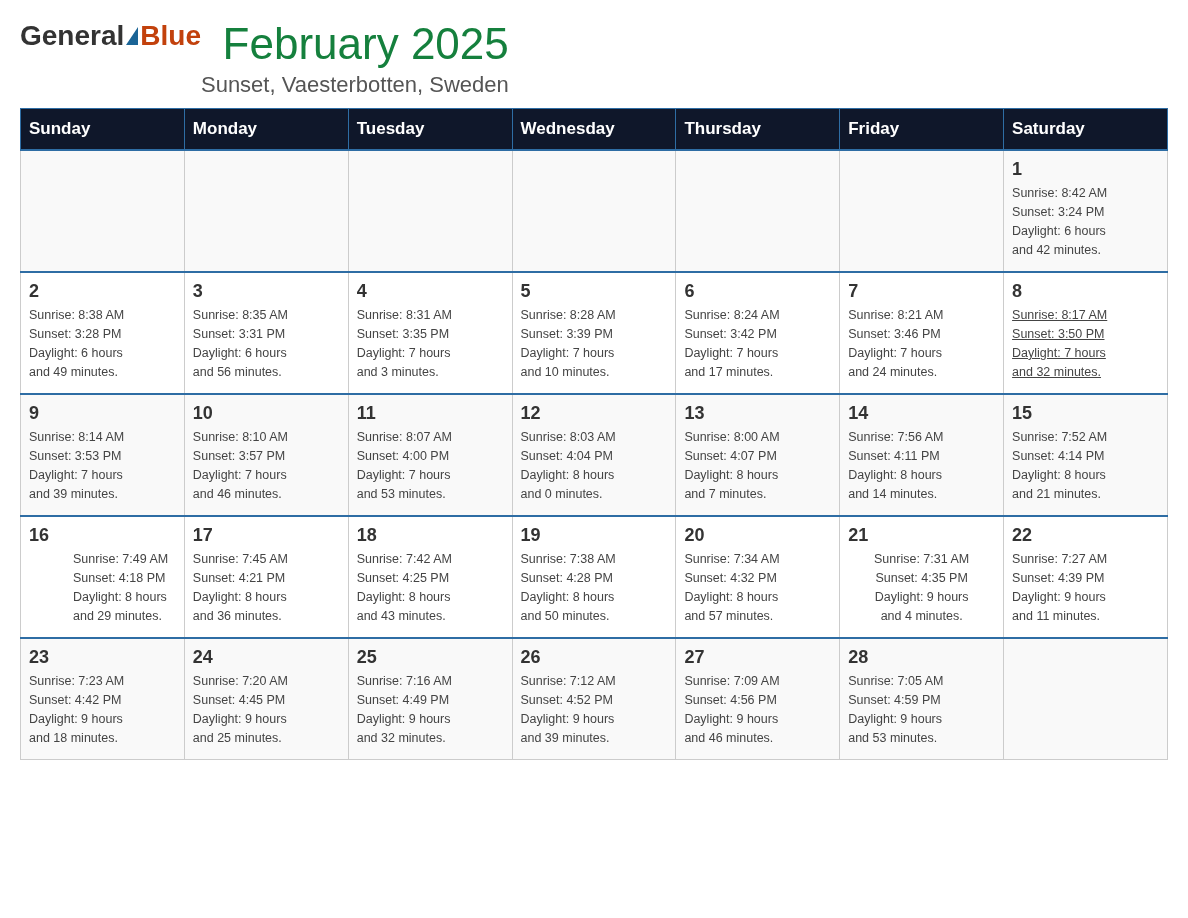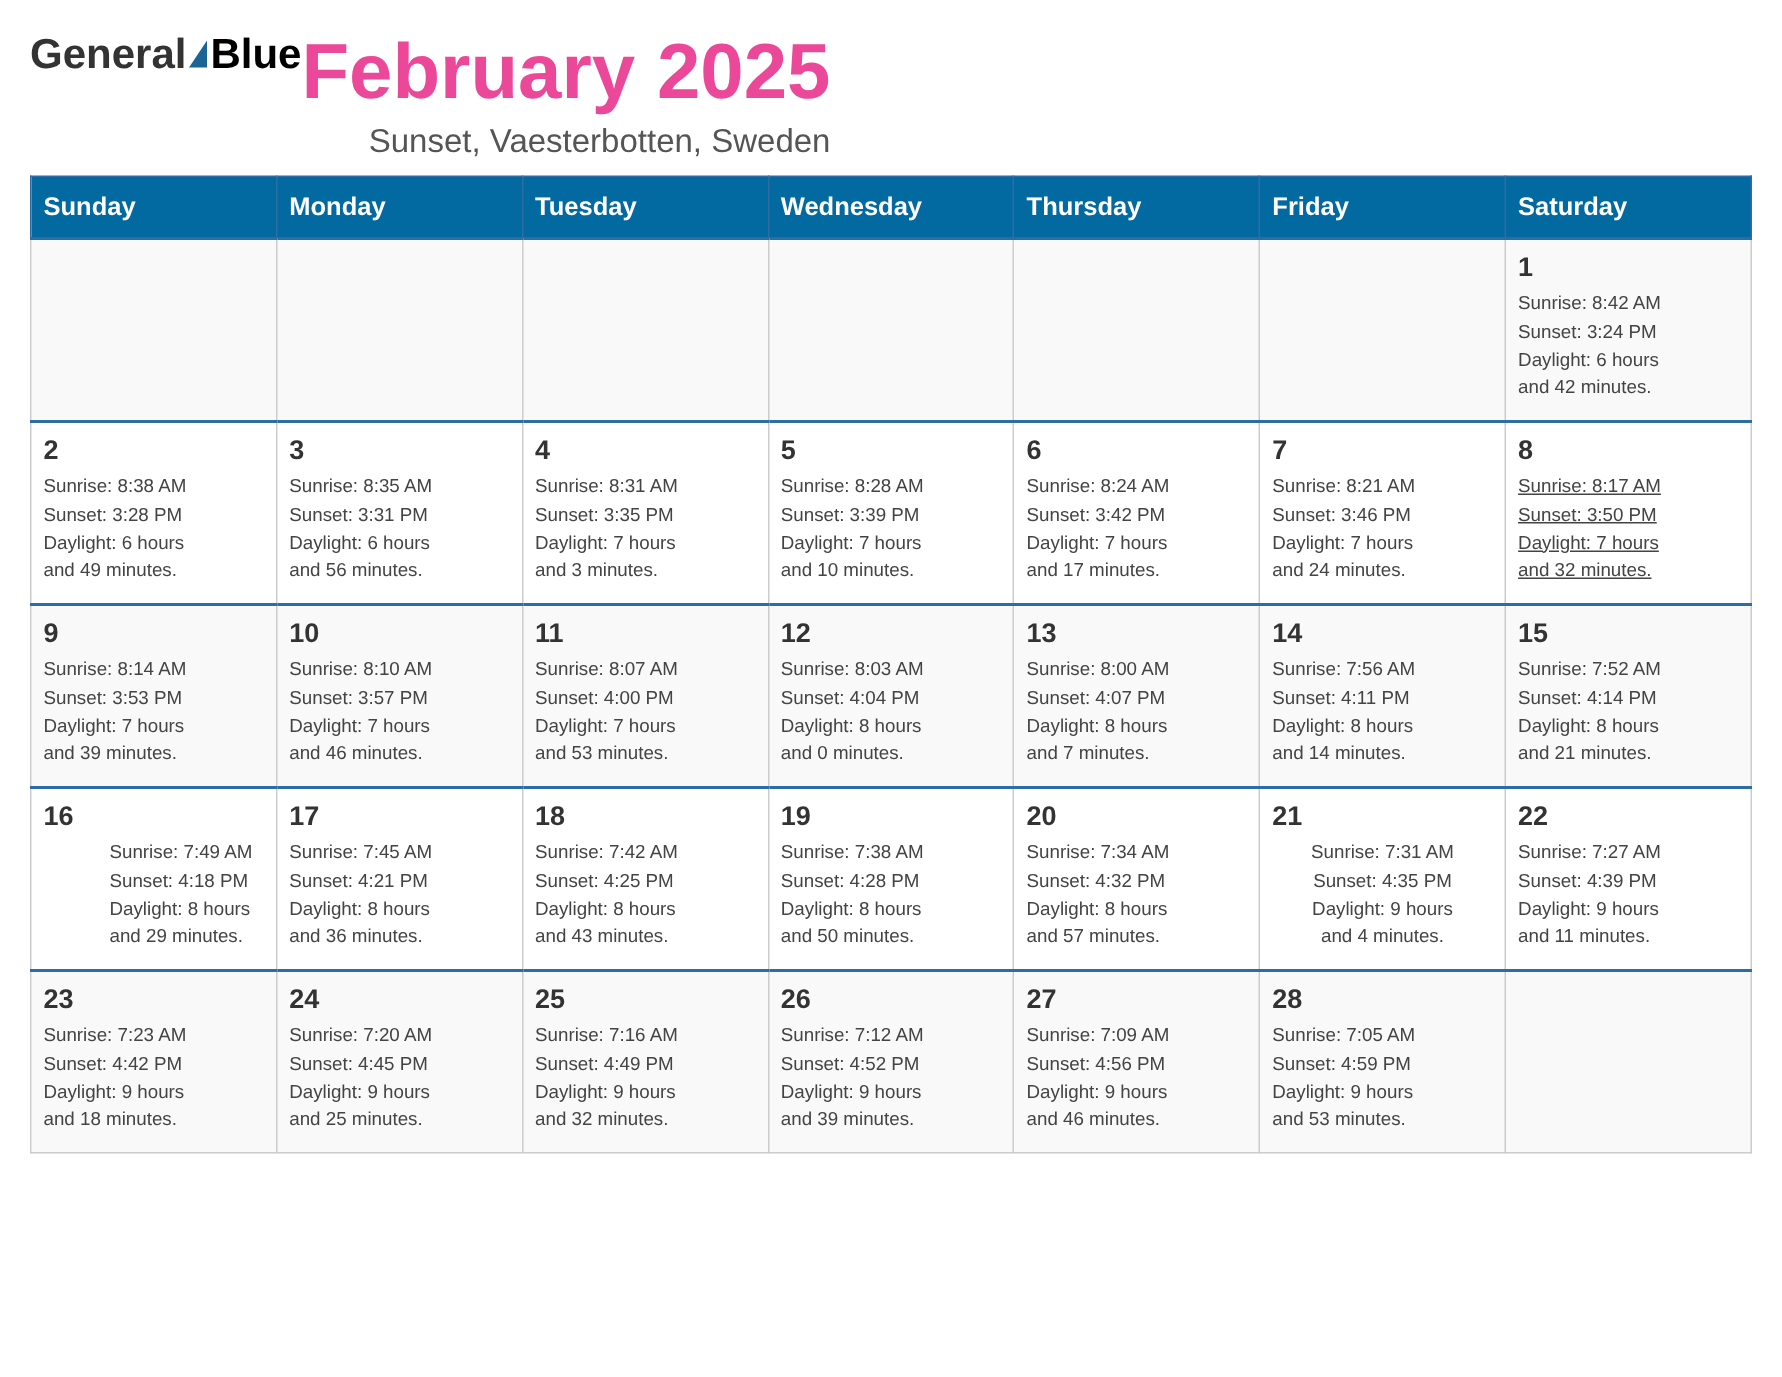--- a/index.html
+++ b/index.html
@@ -29,40 +29,40 @@
       color: #333;
     }
     .logo-general { color: #333; }
     .logo-triangle {
       width: 0; height: 0;
       border-left: 12px solid transparent;
       border-bottom: 18px solid #1a6496;
       display: inline-block;
       margin: 0 2px;
     }
-    .logo-blue { color: #000000; }
+    .logo-blue { color: #c2410c; }
     .title-section { text-align: right; }
     .month-title {
-      font-size: 52px;
-      font-weight: bold;
-      color: #ec4899;
+      font-size: 44px;
+      font-weight: normal;
+      color: #15803d;
       line-height: 1.1;
     }
     .location {
       font-size: 22px;
       color: #555;
       margin-top: 4px;
     }
     .calendar {
       width: 100%;
       border-collapse: collapse;
       margin-top: 10px;
     }
     .calendar thead tr {
-      background-color: #0369a1;
+      background-color: #0f172a;
       border-radius: 18px;
     }
     .calendar thead th {
       color: #fff;
       font-size: 17px;
       font-weight: bold;
       padding: 10px 8px;
       text-align: left;
       border: 1px solid #2e6da4;
       width: calc(100% / 7);

